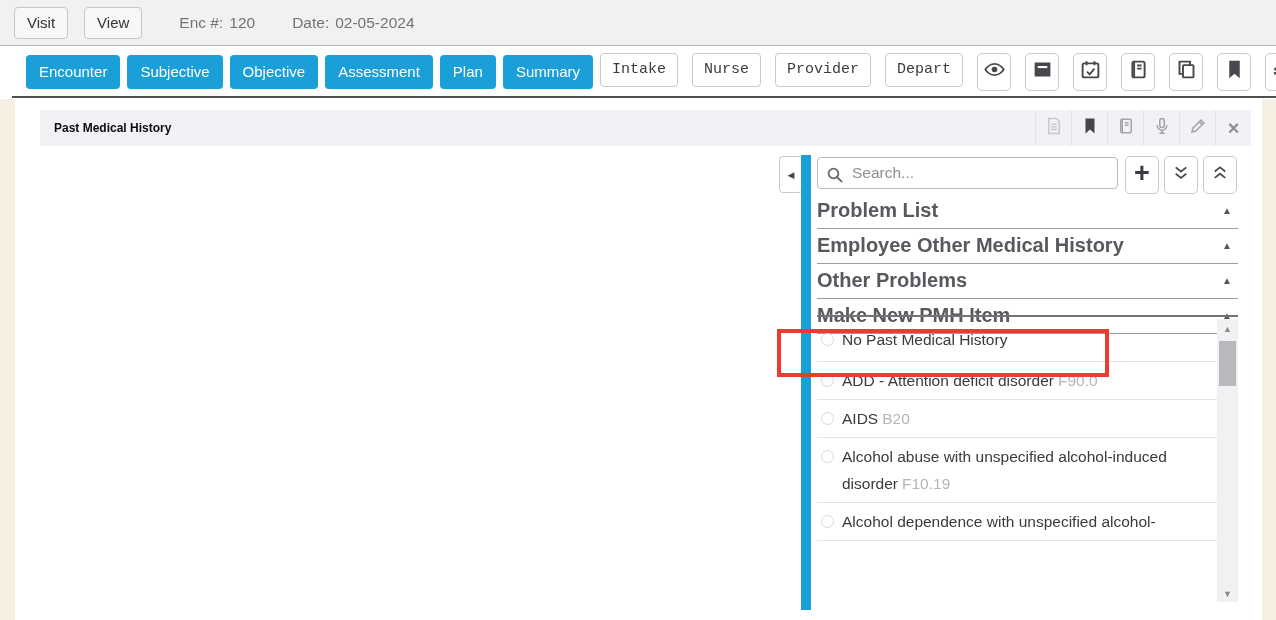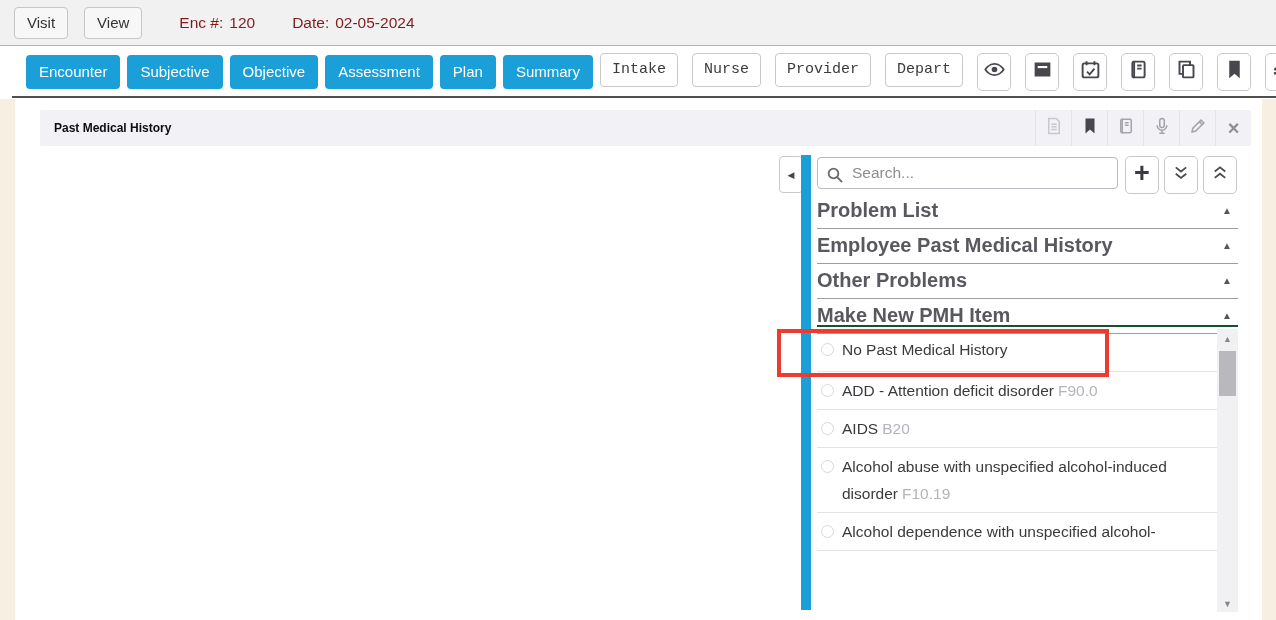--- a/index.html
+++ b/index.html
@@ -7,21 +7,21 @@
     font-family:"Liberation Sans","DejaVu Sans",sans-serif; }
 
   
   .topbar { position:absolute; left:0; top:0; width:1276px; height:46px;
     background:#f1f1f2; border-bottom:1px solid #b3b3b3;
     display:flex; align-items:center;gap:9px; }
   .btn-ghost { height:32px; padding:0 12px; margin-left:7px;
     border:1px solid #c6c6c6; border-radius:4px; background:#f7f7f8;
     font-size:15px; color:#333; display:flex; align-items:center; cursor:pointer; }
   .btn-ghost:first-child { margin-left:14px; }
-  .kv { font-size:15.5px; color:#7f1d1d; margin-left:28px; }
+  .kv { font-size:15.5px; color:#737373; margin-left:28px; }
   .kv .v { margin-left:6px; }
 
   
   .toolbar { position:absolute; left:0; top:47px; width:1276px; height:51px;
     background:#fff; border-bottom:2px solid #4f4f4f;
     display:flex; align-items:center; padding:0 14px;margin-left:12px; }
   .btn-blue { height:34px; padding:0 13px; margin-right:7px; border:none;
     border-radius:4px; background:#1a9fd9; color:#fff; font-size:15px;
     display:flex; align-items:center; cursor:pointer; }
   .right-group { margin-left:auto; display:flex; align-items:flex-start; gap:14px;font-family:Liberation Mono, monospace; }
@@ -73,22 +73,22 @@
   .plus-glyph { font-size:27px; font-weight:bold; color:#3a3a40; line-height:1;
     margin-top:-3px; }
 
   .accordions { position:absolute; left:817px; top:194px; width:421px; }
   .acc-row { height:35px; border-bottom:1px solid #9c9ca2; position:relative;
     cursor:pointer; }
   .acc-label { font-size:20px; font-weight:bold; color:#58585e; line-height:33px; }
   .acc-arrow { position:absolute; right:6px; top:0; line-height:33px;
     font-size:10px; color:#55555b; }
 
-  .pmh-list { position:absolute; left:817px; top:325px; width:421px;
-    height:287px; border-top:2px solid #14532d; overflow:hidden; }
+  .pmh-list { position:absolute; left:817px; top:315px; width:421px;
+    height:287px; border-top:2px solid #737373; overflow:hidden; }
   .item { margin-right:21px; border-bottom:1px solid #e4e4e6; display:flex;
     padding:5px 6px 5px 2px; cursor:pointer; }
   .item-first { padding-top:9px; padding-bottom:8px; }
   .radio { width:13px; height:13px; border:1px solid #d9d9dd; border-radius:50%;
     margin:7px 8px 0 2px; flex-shrink:0; }
   .item-text { font-size:15.5px; color:#3a3a3e; line-height:27px; }
   .code { color:#b4b4ba; margin-left:4px; }
 
   .scrollbar { position:absolute; right:0; top:2px; width:21px; height:285px;
     background:#f1f1f3; }
@@ -247,21 +247,21 @@
     <path d="M5 10l7-5.5L19 10M5 18.5L12 13l7 5.5"></path>
       </svg></span>
 </div>
 
 <div class="accordions">
   <div class="acc-row">
     <span class="acc-label">Problem List</span>
     <span class="acc-arrow">▲</span>
   </div>
   <div class="acc-row">
-    <span class="acc-label">Employee Past Medical History</span>
+    <span class="acc-label">Employee Other Medical History</span>
     <span class="acc-arrow">▲</span>
   </div>
   <div class="acc-row">
     <span class="acc-label">Other Problems</span>
     <span class="acc-arrow">▲</span>
   </div>
   <div class="acc-row">
     <span class="acc-label">Make New PMH Item</span>
     <span class="acc-arrow">▲</span>
   </div>

